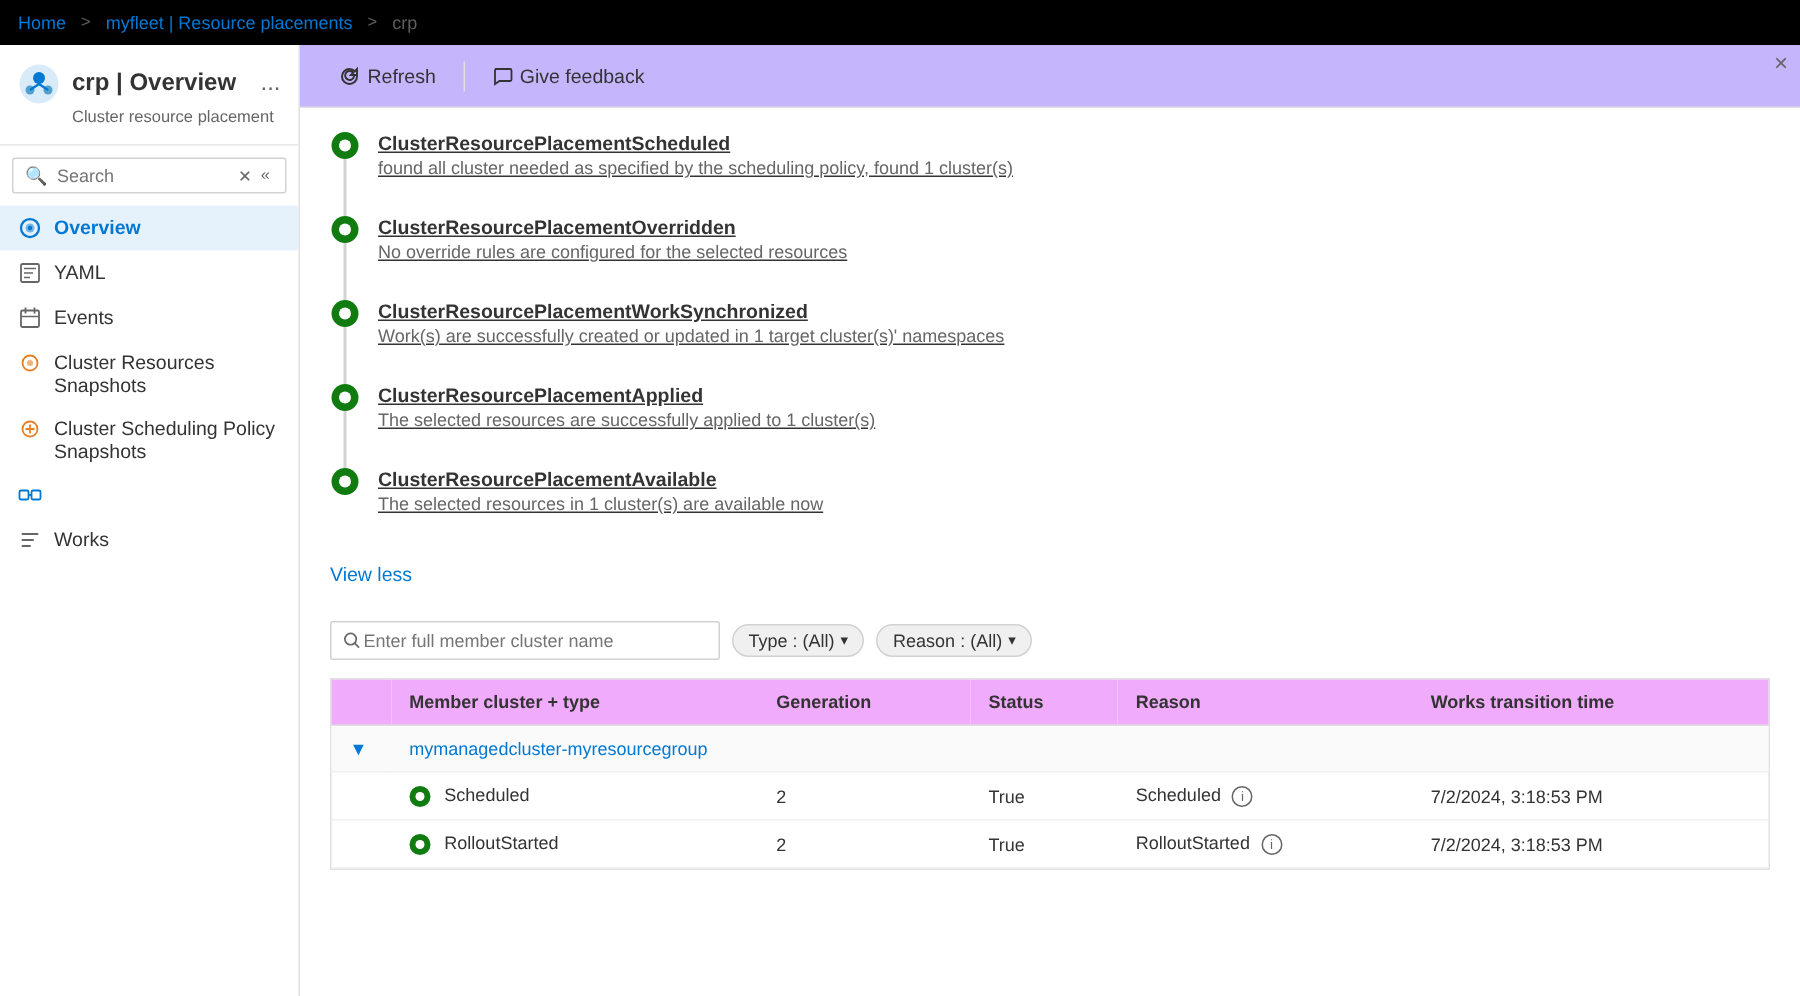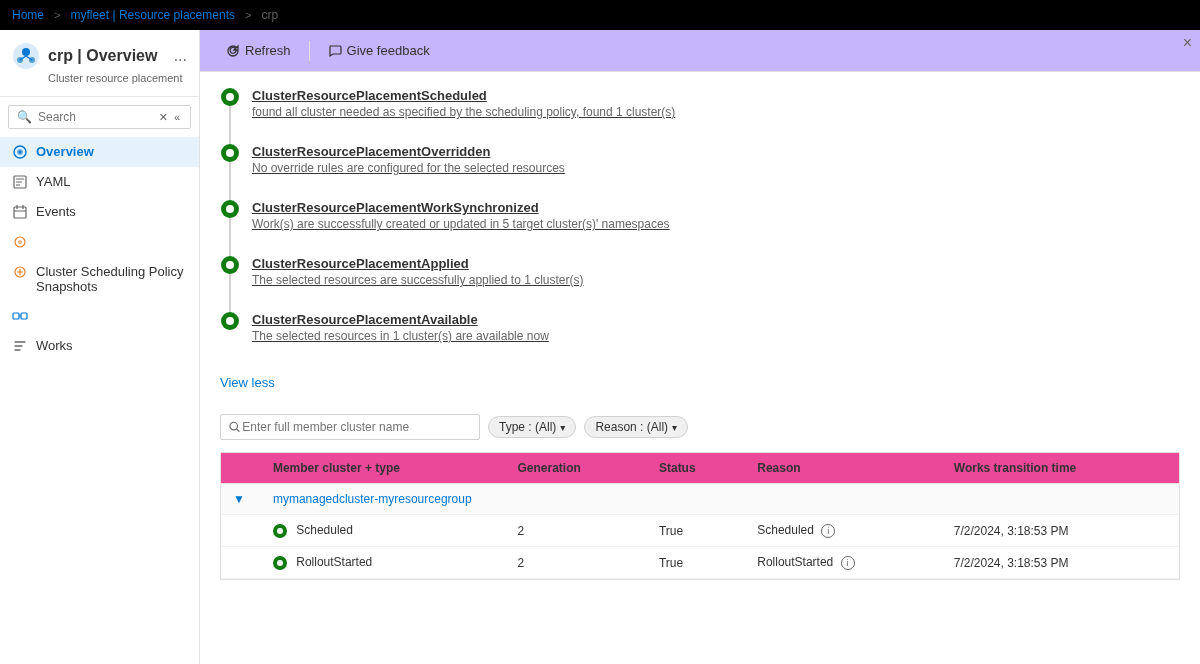--- a/index.html
+++ b/index.html
@@ -60,21 +60,21 @@
     
     .filter-bar { display: flex; align-items: center; gap: 8px; padding: 8px 20px 12px; }
     .filter-search { display: flex; align-items: center; gap: 2px; border: 1px solid #d2d2d2; border-radius: 2px; padding: 5px 8px; min-width: 260px; }
     .filter-search input { border: none; outline: none; font-size: 12px; color: #666; width: 100%; }
     .filter-badge { display: flex; align-items: center; gap: 4px; background: #f0f0f0; border: 1px solid #d2d2d2; border-radius: 14px; padding: 3px 10px; font-size: 12px; color: #333; cursor: pointer; }
     
     
     .table-section { padding: 0 20px 20px; }
     .table-container { border: 1px solid #e0e0e0; }
     table { width: 100%; border-collapse: collapse; }
-    thead tr { background: #ec4899; border-bottom: 1px solid #e0e0e0; }
+    thead tr { background: #f0abfc; border-bottom: 1px solid #e0e0e0; }
     th { padding: 8px 12px; font-size: 12px; font-weight: 600; color: #333; text-align: left; }
     td { padding: 8px 12px; font-size: 12px; color: #333; border-bottom: 1px solid #f0f0f0; }
     .cluster-row td { background: #fafafa; }
     .expand-icon { color: #0078d4; margin-right: 4px; }
     .cluster-link { color: #0078d4; text-decoration: none; cursor: pointer; }
     .status-dot { width: 14px; height: 14px; border-radius: 50%; background: #107c10; display: inline-flex; align-items: center; justify-content: center; margin-right: 6px; vertical-align: middle; }
     .status-dot-inner { width: 6px; height: 6px; border-radius: 50%; background: #fff; }
     .info-icon { display: inline-flex; align-items: center; justify-content: center; width: 14px; height: 14px; border-radius: 50%; border: 1px solid #666; color: #666; font-size: 9px; margin-left: 4px; cursor: pointer; }
     .close-btn { position: absolute; top: 8px; right: 8px; background: none; border: none; cursor: pointer; font-size: 16px; color: #666; }
   </style>
@@ -143,20 +143,21 @@
           <line x1="11" y1="1" x2="11" y2="5" stroke="#666" stroke-width="1.2"></line>
           <line x1="2" y1="7" x2="14" y2="7" stroke="#666" stroke-width="1"></line>
         </svg>
         <span class="nav-label">Events</span>
       </div>
       <div class="nav-item">
         <svg class="nav-icon" viewBox="0 0 16 16" fill="none">
           <circle cx="8" cy="8" r="5" stroke="#e67e22" stroke-width="1.2" fill="none"></circle>
           <circle cx="8" cy="8" r="2" fill="#e67e22" opacity="0.6"></circle>
         </svg>
+        <span class="nav-label">Cluster Resources Snapshots</span>
       </div>
       <div class="nav-item">
         <svg class="nav-icon" viewBox="0 0 16 16" fill="none">
           <circle cx="8" cy="8" r="5" stroke="#e67e22" stroke-width="1.2" fill="none"></circle>
           <path d="M5 8h6M8 5v6" stroke="#e67e22" stroke-width="1.2"></path>
         </svg>
         <span class="nav-label">Cluster Scheduling Policy Snapshots</span>
       </div>
       <div class="nav-item">
         <svg class="nav-icon" viewBox="0 0 16 16" fill="none">
@@ -224,21 +225,21 @@
     </div>
           <div class="timeline-item">
       <div class="timeline-connector">
         <div class="timeline-dot success">
           <div class="timeline-dot-inner"></div>
         </div>
         <div class="timeline-line"></div>
       </div>
       <div class="timeline-content">
         <div class="timeline-title">ClusterResourcePlacementWorkSynchronized</div>
-        <div class="timeline-desc">Work(s) are successfully created or updated in 5 target cluster(s)' namespaces</div>
+        <div class="timeline-desc">Work(s) are successfully created or updated in 1 target cluster(s)' namespaces</div>
       </div>
     </div>
           <div class="timeline-item">
       <div class="timeline-connector">
         <div class="timeline-dot success">
           <div class="timeline-dot-inner"></div>
         </div>
         <div class="timeline-line"></div>
       </div>
       <div class="timeline-content">

